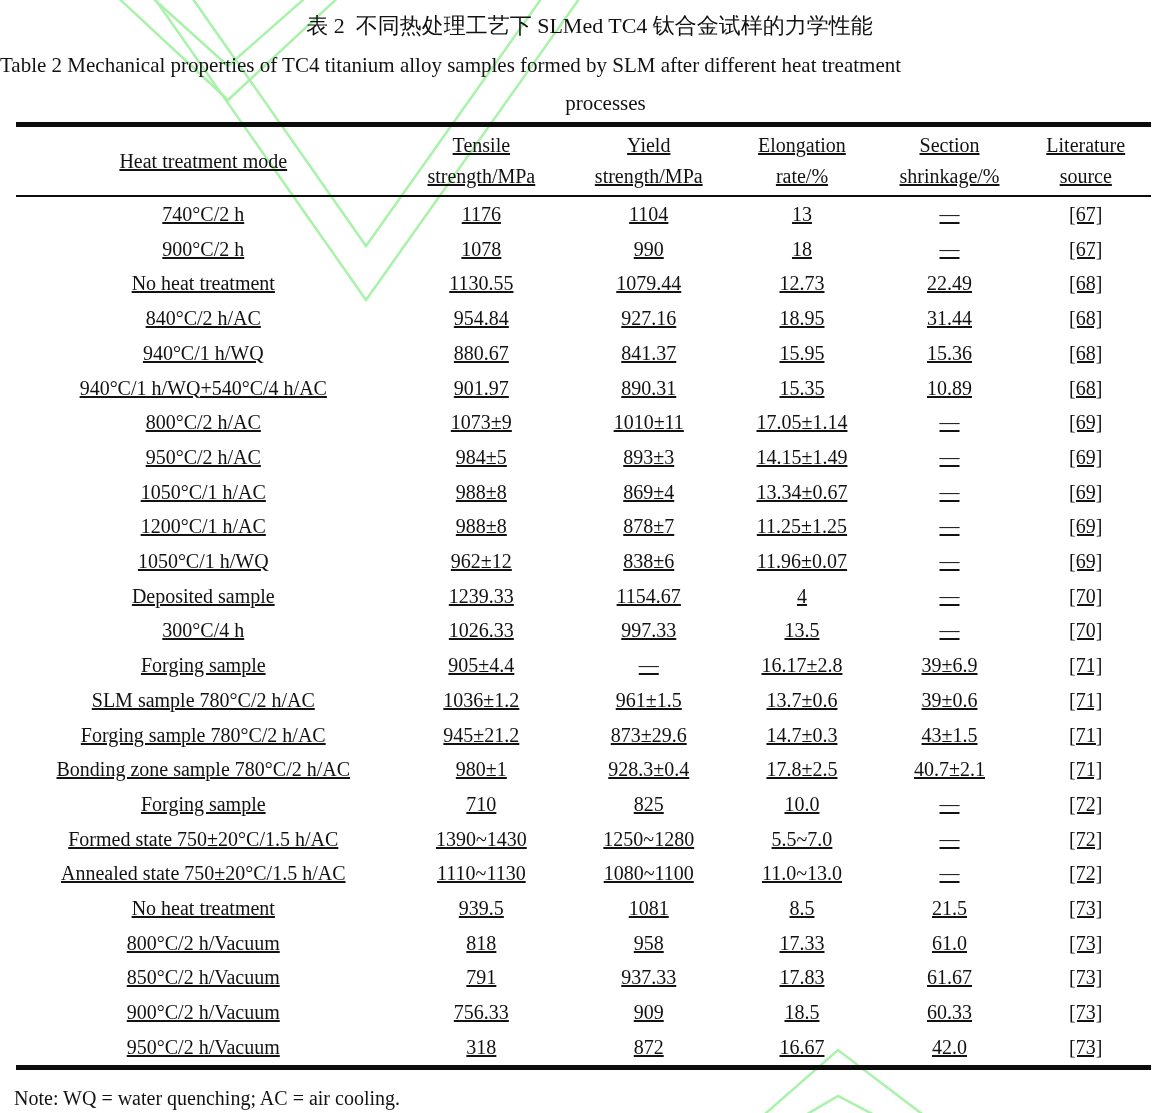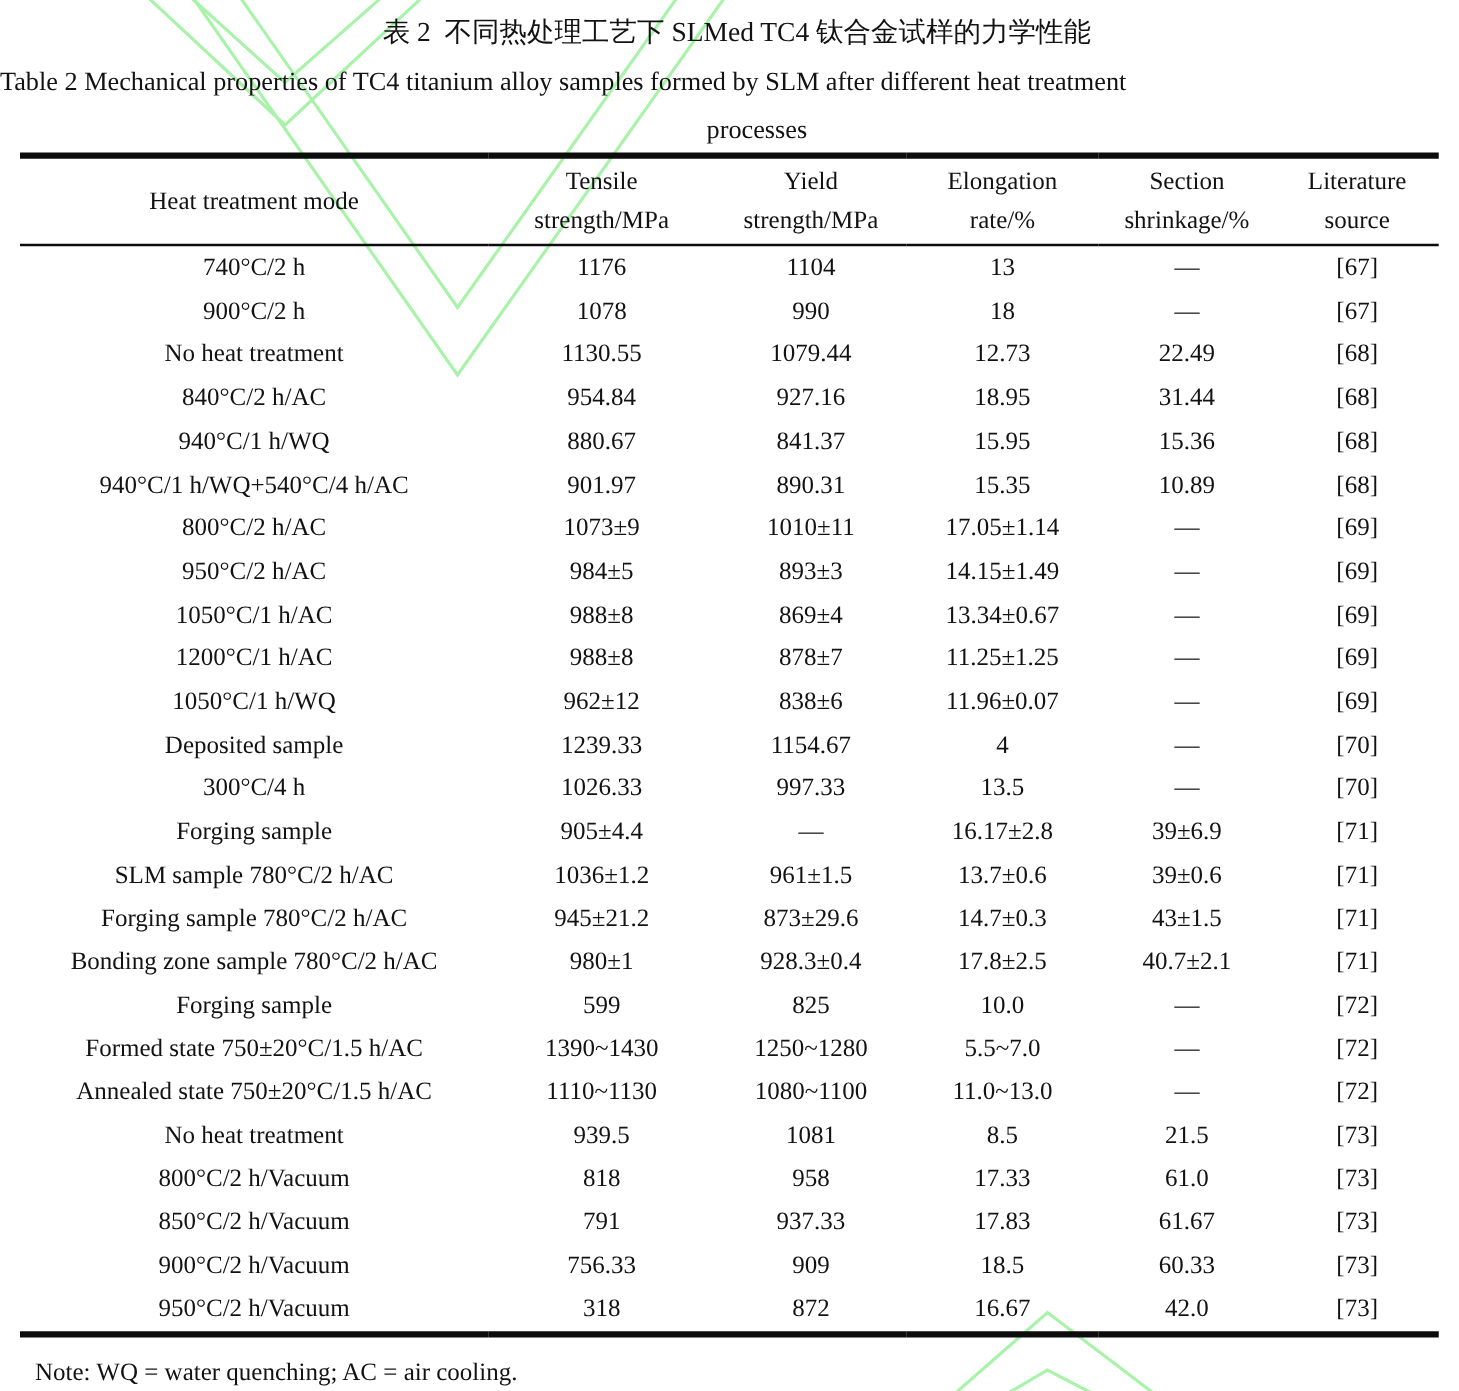--- a/index.html
+++ b/index.html
@@ -40,20 +40,21 @@
     padding-left:44px;
   }
   table.props {
     width:1135px;
     margin-left:16px;
     border-collapse:collapse;
     table-layout:fixed;
     border-top:5px solid #0c0c0c;
     border-bottom:5px solid #0c0c0c;
     font-size:20px;
+    text-decoration:underline;
   }
   table.props thead tr {
     border-bottom:2px solid #0c0c0c;
   }
   table.props th {
     font-weight:normal;
     padding:0;
     height:68px;
     vertical-align:middle;
   }
@@ -66,21 +67,21 @@
     text-align:center;
     padding:0;
     height:34.7px;
     line-height:34.7px;
     overflow:hidden;
     white-space:nowrap;
   }
   .note {
     font-size:20px;
     line-height:28px;
-    margin:14px 0 0 28px;
+    margin:14px 0 0 14px;
     font-family:Liberation Serif, serif;
   }
 </style>
 </head>
 <body>
 
 <svg class="watermark" viewBox="0 0 1167 1113" xmlns="http://www.w3.org/2000/svg">
   <g stroke="#a9f2a9" stroke-width="2.5" fill="none">
     <path d="M112,-8 L228,100 L344,-8"></path>
     <path d="M146,-8 L228,66 L312,-8"></path>
@@ -277,21 +278,21 @@
         <tr>
           <td>Bonding zone sample 780°C/2 h/AC</td>
           <td>980±1</td>
           <td>928.3±0.4</td>
           <td>17.8±2.5</td>
           <td>40.7±2.1</td>
           <td>[71]</td>
         </tr>
         <tr>
           <td>Forging sample</td>
-          <td>599</td>
+          <td>710</td>
           <td>825</td>
           <td>10.0</td>
           <td>—</td>
           <td>[72]</td>
         </tr>
         <tr>
           <td>Formed state 750±20°C/1.5 h/AC</td>
           <td>1390~1430</td>
           <td>1250~1280</td>
           <td>5.5~7.0</td>

